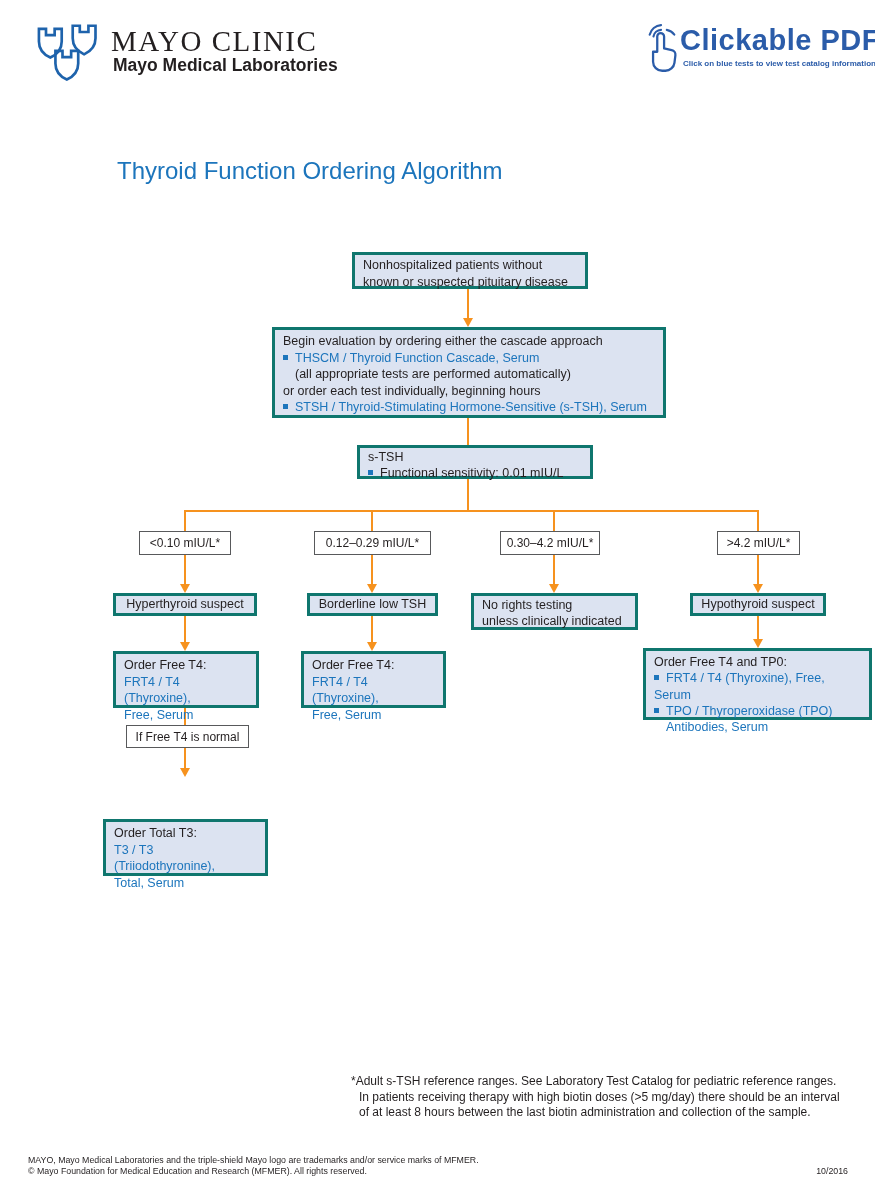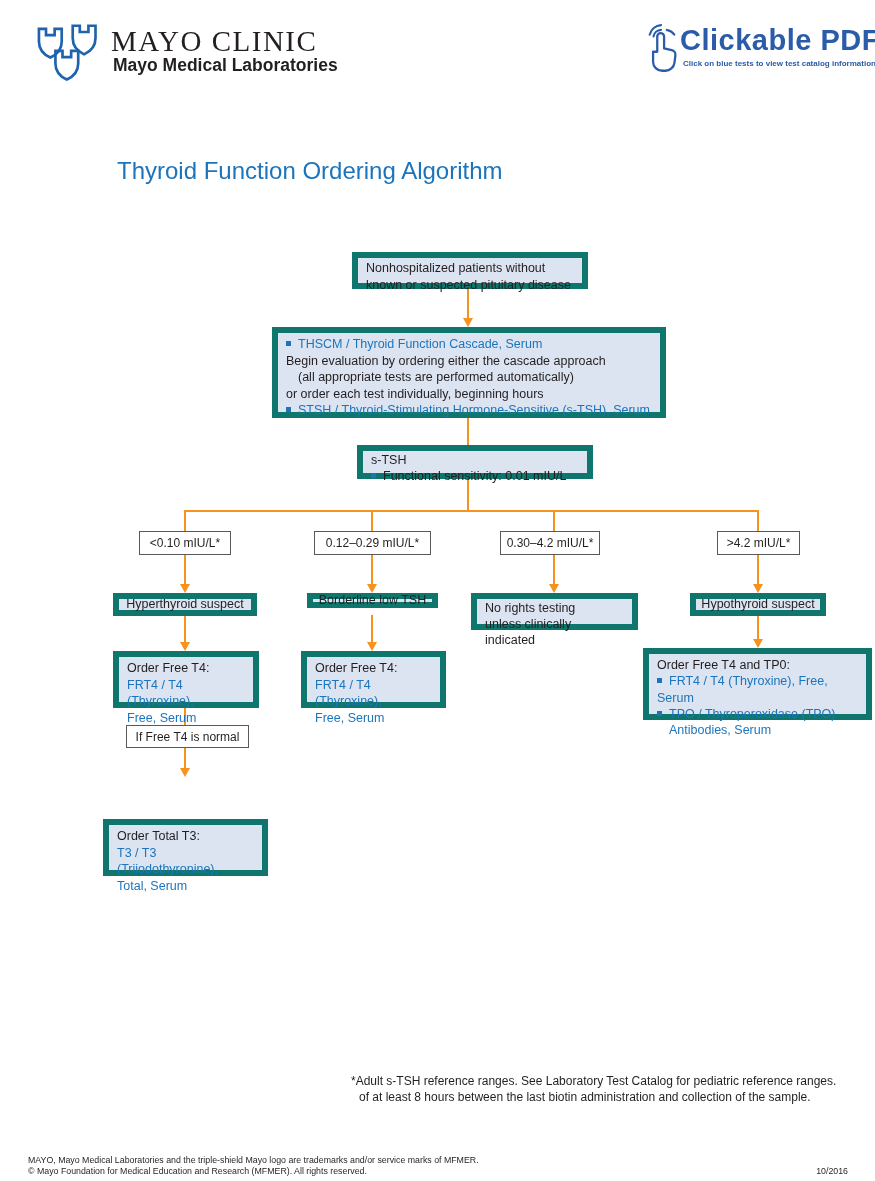--- a/index.html
+++ b/index.html
@@ -30,21 +30,21 @@
   }
 
   .page-title {
     position:absolute; left:117px; top:157px; font-size:24px; color:#1C75BC;
     white-space:nowrap;
   }
 
   
   .box-blue {
     position:absolute; box-sizing:border-box; background:#DCE3F1;
-    border:6px solid #0f766e; font-size:12.5px; line-height:16.5px;
+    border:3px solid #0f766e; font-size:12.5px; line-height:16.5px;
     padding:2px 8px; color:#231F20;
   }
   .box-white {
     position:absolute; box-sizing:border-box; background:#ffffff;
     border:1px solid #58595B; font-size:12px; color:#231F20;
     display:flex; align-items:center; justify-content:center; white-space:nowrap;
   }
   .centered { display:flex; align-items:center; justify-content:center; white-space:nowrap; }
   .link { color:#1C75BC; }
   .bullet {
@@ -134,22 +134,22 @@
   <div class="vline" style="left:184px;top:708px;height:17px;"></div>
   <div class="vline" style="left:184px;top:748px;height:20px;"></div>
   <div class="ahead" style="left:180px;top:768px;"></div>
 
   <div class="box-blue" style="left:352px;top:252px;width:236px;height:37px;">
     <div>Nonhospitalized patients without</div>
     <div>known or suspected pituitary disease</div>
   </div>
 
   <div class="box-blue" style="left:272px;top:327px;width:394px;height:91px;padding-top:3px;">
+    <div>Begin evaluation by ordering either the cascade approach</div>
     <div><span class="bullet"></span><span class="link">THSCM / Thyroid Function Cascade, Serum</span></div>
-    <div>Begin evaluation by ordering either the cascade approach</div>
     <div class="indent">(all appropriate tests are performed automatically)</div>
     <div>or order each test individually, beginning hours</div>
     <div><span class="bullet"></span><span class="link">STSH / Thyroid-Stimulating Hormone-Sensitive (s-TSH), Serum</span></div>
   </div>
 
   <div class="box-blue" style="left:357px;top:445px;width:236px;height:34px;line-height:15.5px;">
     <div>s-TSH</div>
     <div><span class="bullet"></span><span>Functional sensitivity: 0.01 mIU/L</span></div>
   </div>
 
@@ -162,21 +162,21 @@
   <div class="box-white" style="left:500px;top:531px;width:100px;height:24px;">
     <span>0.30–4.2 mIU/L*</span>
   </div>
   <div class="box-white" style="left:717px;top:531px;width:83px;height:24px;">
     <span>&gt;4.2 mIU/L*</span>
   </div>
 
   <div class="box-blue centered" style="left:113px;top:593px;width:144px;height:23px;padding:0;">
     <span>Hyperthyroid suspect</span>
   </div>
-  <div class="box-blue centered" style="left:307px;top:593px;width:131px;height:15px;padding:0;justify-content:center;">
+  <div class="box-blue centered" style="left:307px;top:593px;width:131px;height:23px;padding:0;justify-content:center;">
     <span>Borderline low TSH</span>
   </div>
   <div class="box-blue" style="left:471px;top:593px;width:167px;height:37px;line-height:15.8px;">
     <div>No rights testing</div>
     <div>unless clinically indicated</div>
   </div>
   <div class="box-blue centered" style="left:690px;top:593px;width:136px;height:23px;padding:0;">
     <span>Hypothyroid suspect</span>
   </div>
 
@@ -203,20 +203,21 @@
   </div>
 
   <div class="box-blue" style="left:103px;top:777px;width:165px;height:57px;padding-top:3px;margin-top:42px;">
     <div>Order Total T3:</div>
     <div class="link">T3 / T3 (Triiodothyronine),</div>
     <div class="link">Total, Serum</div>
   </div>
 
   <div class="footnote">
     <div>*Adult s-TSH reference ranges. See Laboratory Test Catalog for pediatric reference ranges.</div>
+    <div class="cont">In patients receiving therapy with high biotin doses (&gt;5 mg/day) there should be an interval</div>
     <div class="cont">of at least 8 hours between the last biotin administration and collection of the sample.</div>
   </div>
 
   <div class="footer">
     <div>MAYO, Mayo Medical Laboratories and the triple-shield Mayo logo are trademarks and/or service marks of MFMER.</div>
     <div>© Mayo Foundation for Medical Education and Research (MFMER). All rights reserved.</div>
   </div>
   <div class="footer-date">10/2016</div>
 
 </div>

